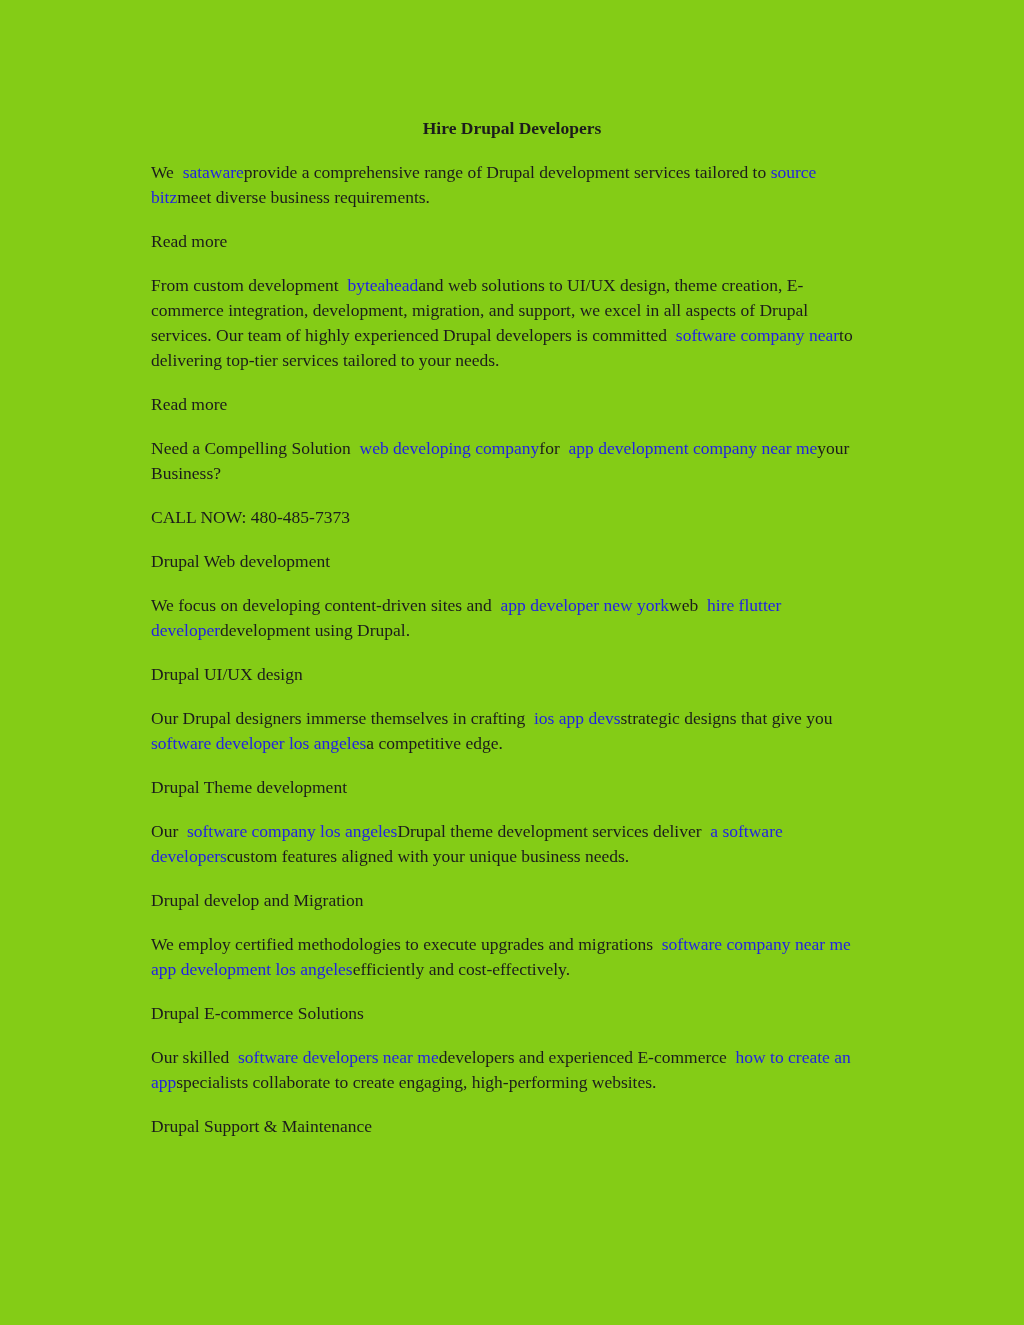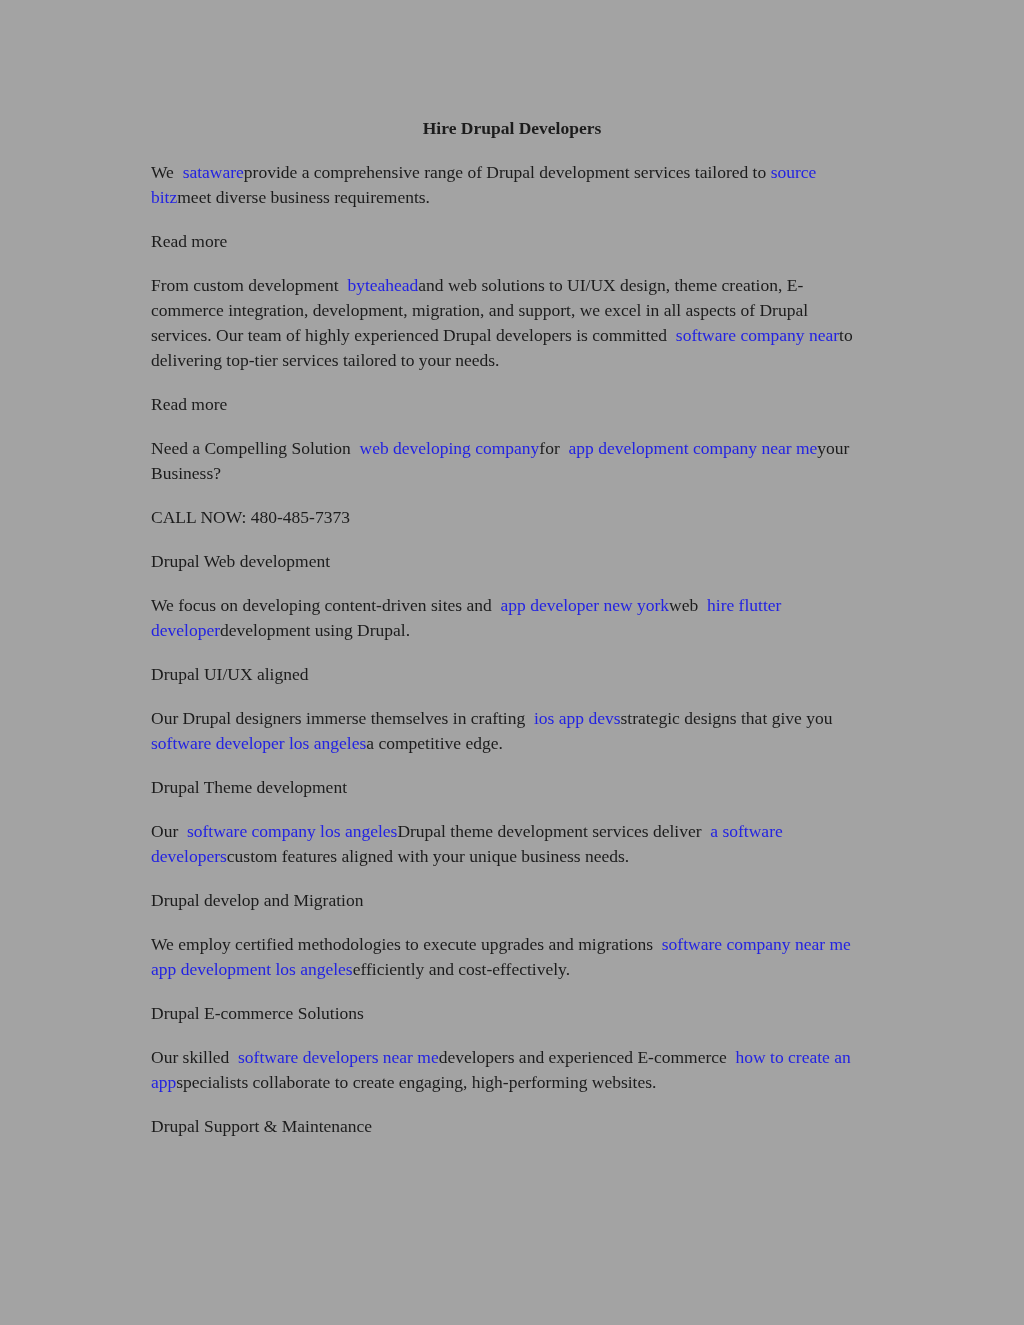--- a/index.html
+++ b/index.html
@@ -1,20 +1,20 @@
 <!DOCTYPE html>
 <html><head>
 <meta charset="utf-8">
 <style>
   * { box-sizing: border-box; }
   html, body { margin: 0; padding: 0; background: #ffffff; }
   .page {
     width: 1024px;
     height: 1325px;
-    background: #a3a3a3;
+    background: #84cc16;
     padding: 116px 151px 0 151px;
     font-family: "Liberation Serif", "DejaVu Serif", serif;
     font-size: 17.5px;
     line-height: 25px;
     color: #1c1c1c;
     overflow: hidden;
   }
   .doc-title {
     font-size: 17.5px;
     font-weight: bold;
@@ -53,21 +53,21 @@
 
   <p class="doc-paragraph"><span>Need a Compelling Solution  </span><a class="doc-link">web developing company</a><span>for  </span><a class="doc-link">app development company near me</a><span>your Business?</span></p>
 
   <h2 class="doc-heading">CALL NOW: 480-485-7373</h2>
 
 
   <h2 class="doc-heading">Drupal Web development</h2>
 
   <p class="doc-paragraph"><span>We focus on developing content-driven sites and  </span><a class="doc-link">app developer new york</a><span>web  </span><a class="doc-link">hire flutter developer</a><span>development using Drupal.</span></p>
 
-  <h2 class="doc-heading">Drupal UI/UX aligned</h2>
+  <h2 class="doc-heading">Drupal UI/UX design</h2>
 
   <p class="doc-paragraph"><span>Our Drupal designers immerse themselves in crafting  </span><a class="doc-link">ios app devs</a><span>strategic designs that give you  </span><a class="doc-link">software developer los angeles</a><span>a competitive edge.</span></p>
 
   <h2 class="doc-heading">Drupal Theme development</h2>
 
   <p class="doc-paragraph"><span>Our  </span><a class="doc-link">software company los angeles</a><span>Drupal theme development services deliver  </span><a class="doc-link">a software developers</a><span>custom features aligned with your unique business needs.</span></p>
 
   <h2 class="doc-heading">Drupal develop and Migration</h2>
 
   <p class="doc-paragraph"><span>We employ certified methodologies to execute upgrades and migrations  </span><a class="doc-link">software company near me app development los angeles</a><span>efficiently and cost-effectively.</span></p>

